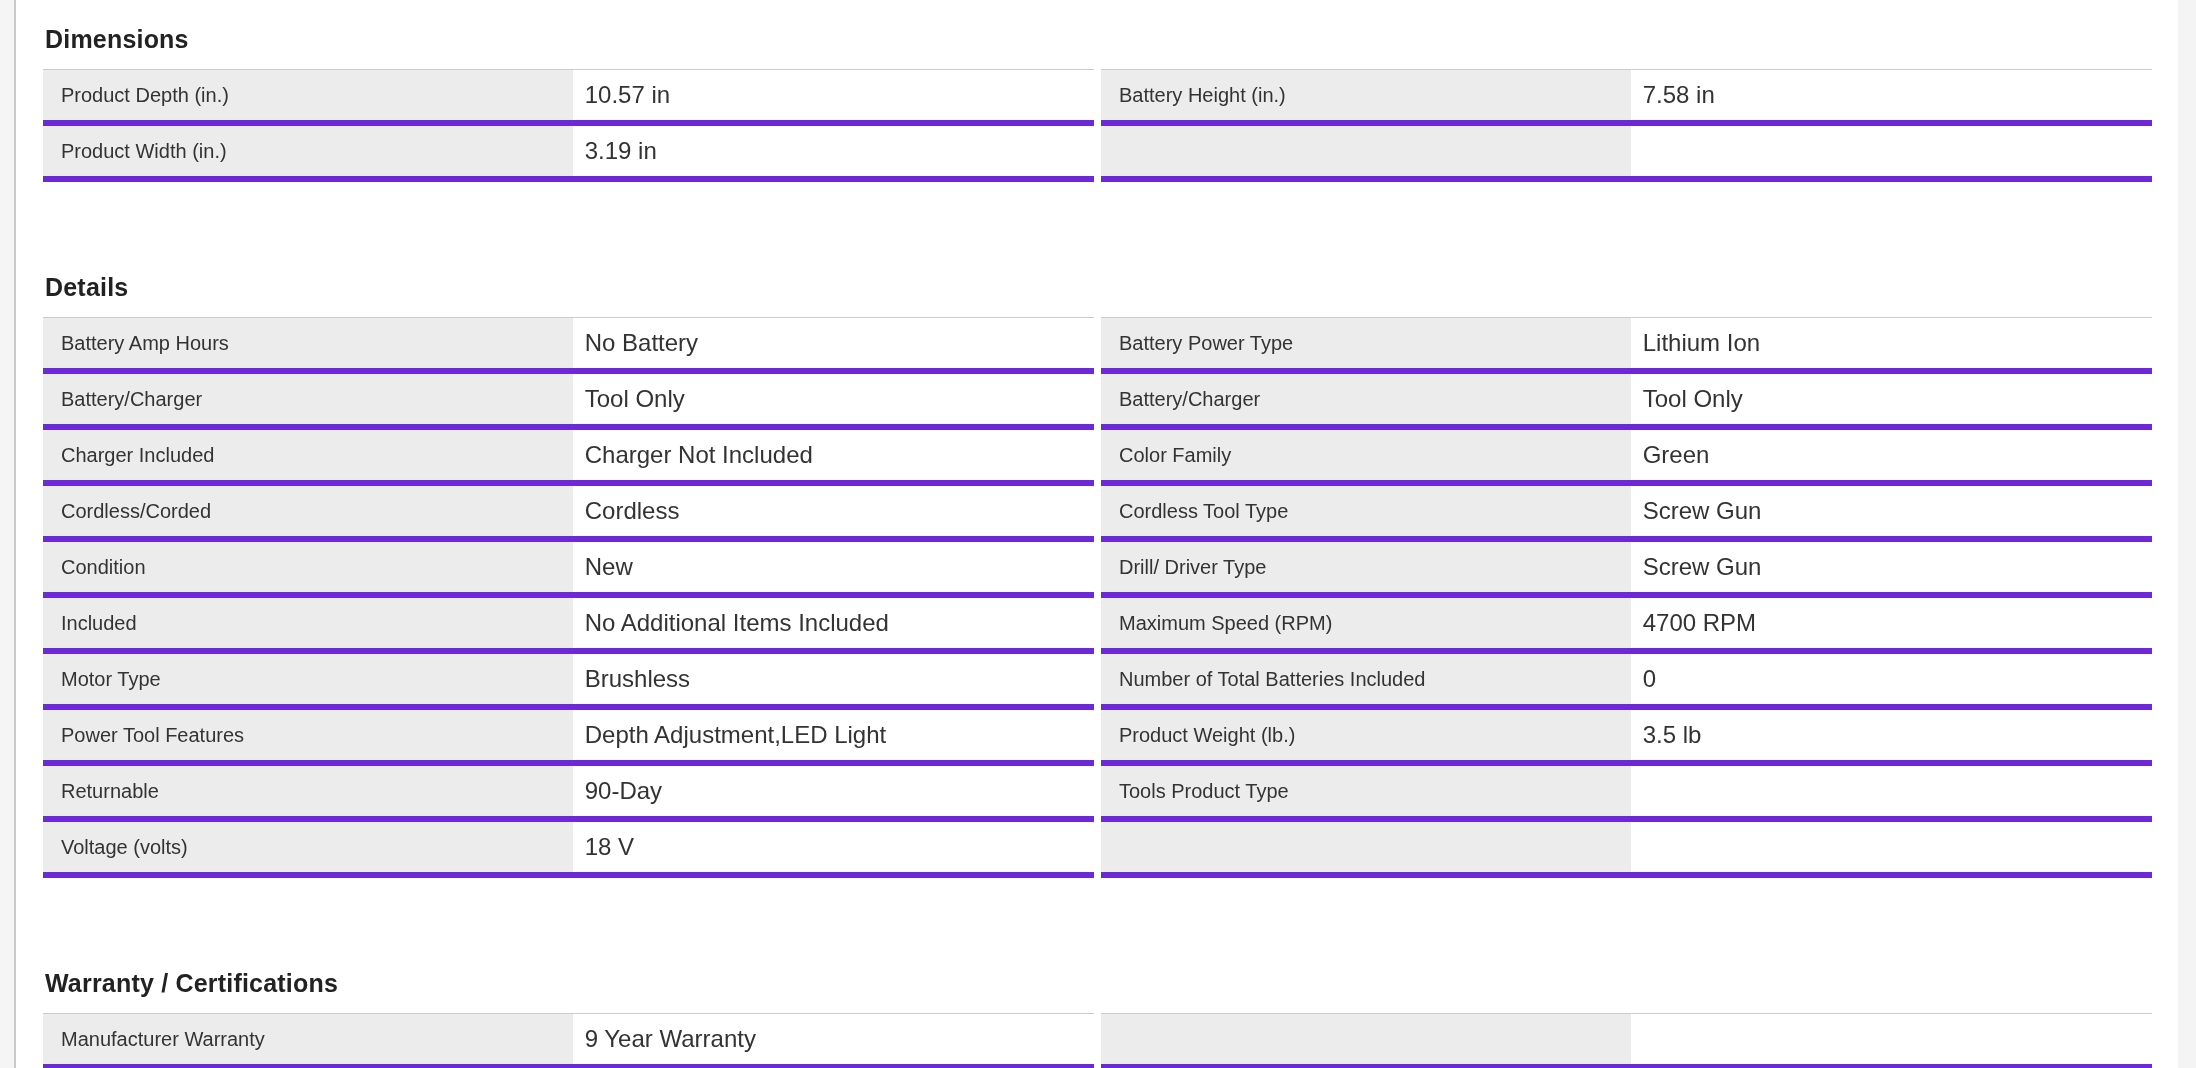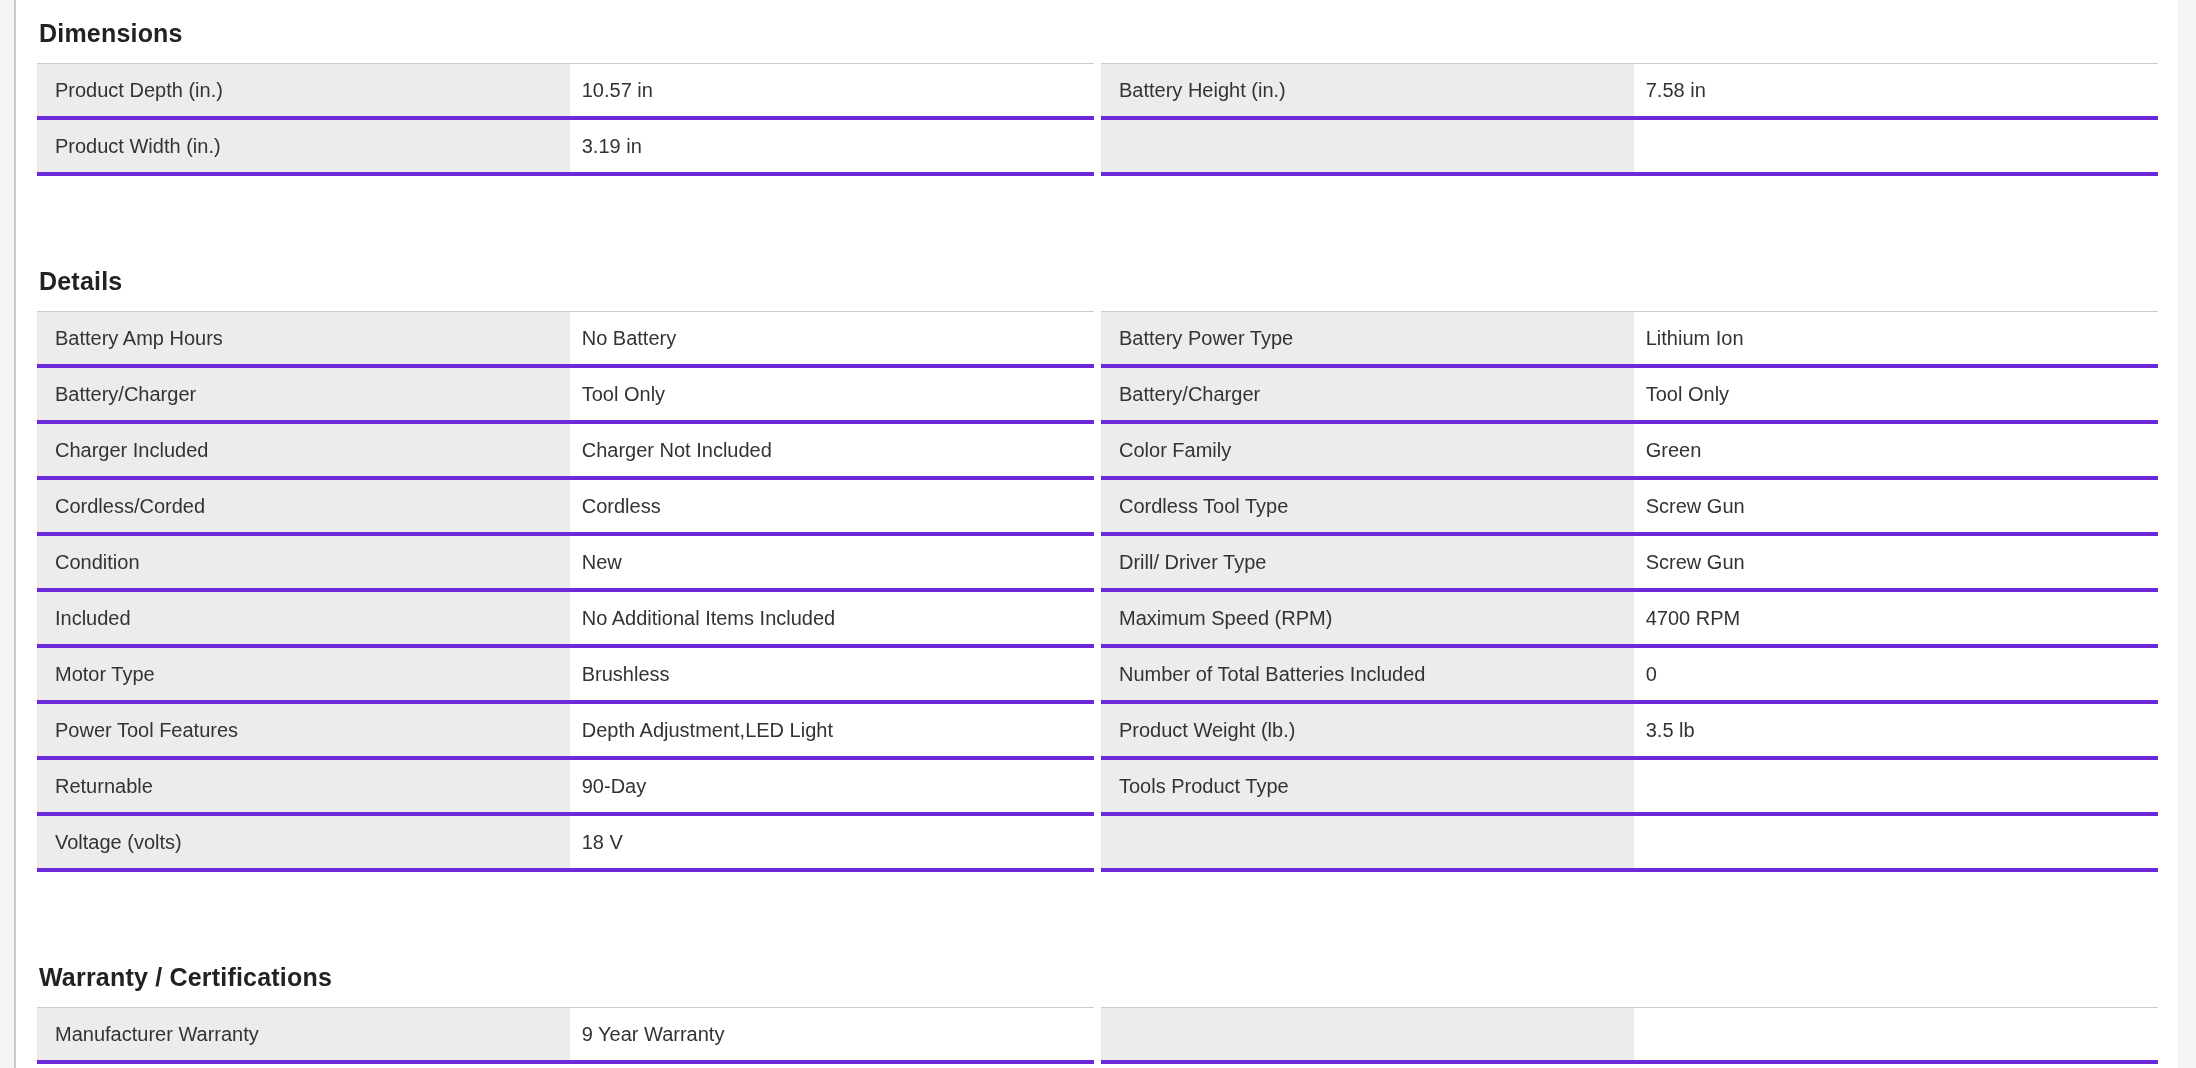--- a/index.html
+++ b/index.html
@@ -28,57 +28,57 @@
     width: 18px; height: 100%;
     background: #f4f4f4;
     z-index: 2;
   }
   .content {
     position: absolute;
     left: 16px; right: 18px; top: 0; bottom: 0;
     padding: 12px 14px 0 15px;
     background: #ffffff;
   }
-  .spec-section { margin: 6px; }
+  .spec-section { margin: 12px; }
   .spec-section + .spec-section { margin-top: 90px; }
   .section-title {
     margin: 0 0 15px 2px;
     font-size: 25px;
     line-height: 30px;
     font-weight: 700;
     color: #222222;
     letter-spacing: 0.2px;
   }
   .spec-tables {
     display: grid;
     grid-template-columns: 1fr 1fr;
     column-gap: 7px;
   }
   .spec-table { border-top: 1px solid #cccccc; }
   .spec-row {
     display: grid;
     grid-template-columns: 50.4% 1fr;
     height: 56px;
     box-sizing: border-box;
-    border-bottom: 4px solid #6d28d9;
+    border-bottom: 6px solid #6d28d9;
   }
   .spec-label {
     background: #ececec;
     display: flex;
     align-items: center;
     padding-left: 18px;
     font-size: 20px;
     color: #333333;
   }
   .spec-value {
     background: #ffffff;
     display: flex;
     align-items: center;
     padding-left: 12px;
-    font-size: 20px;
+    font-size: 24px;
     color: #333333;
   }
 </style>
 </head>
 <body>
 
 <div class="page">
   <div class="left-gutter" style="background: rgb(245, 245, 245);"></div>
   <div class="content" id="content">
       <section class="spec-section">

